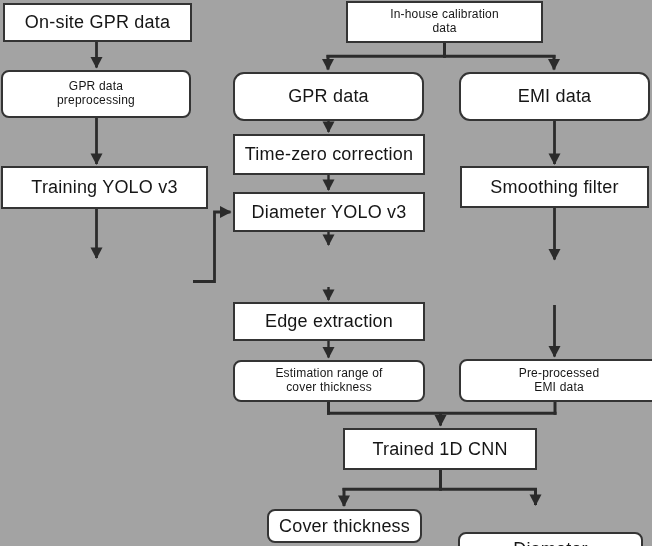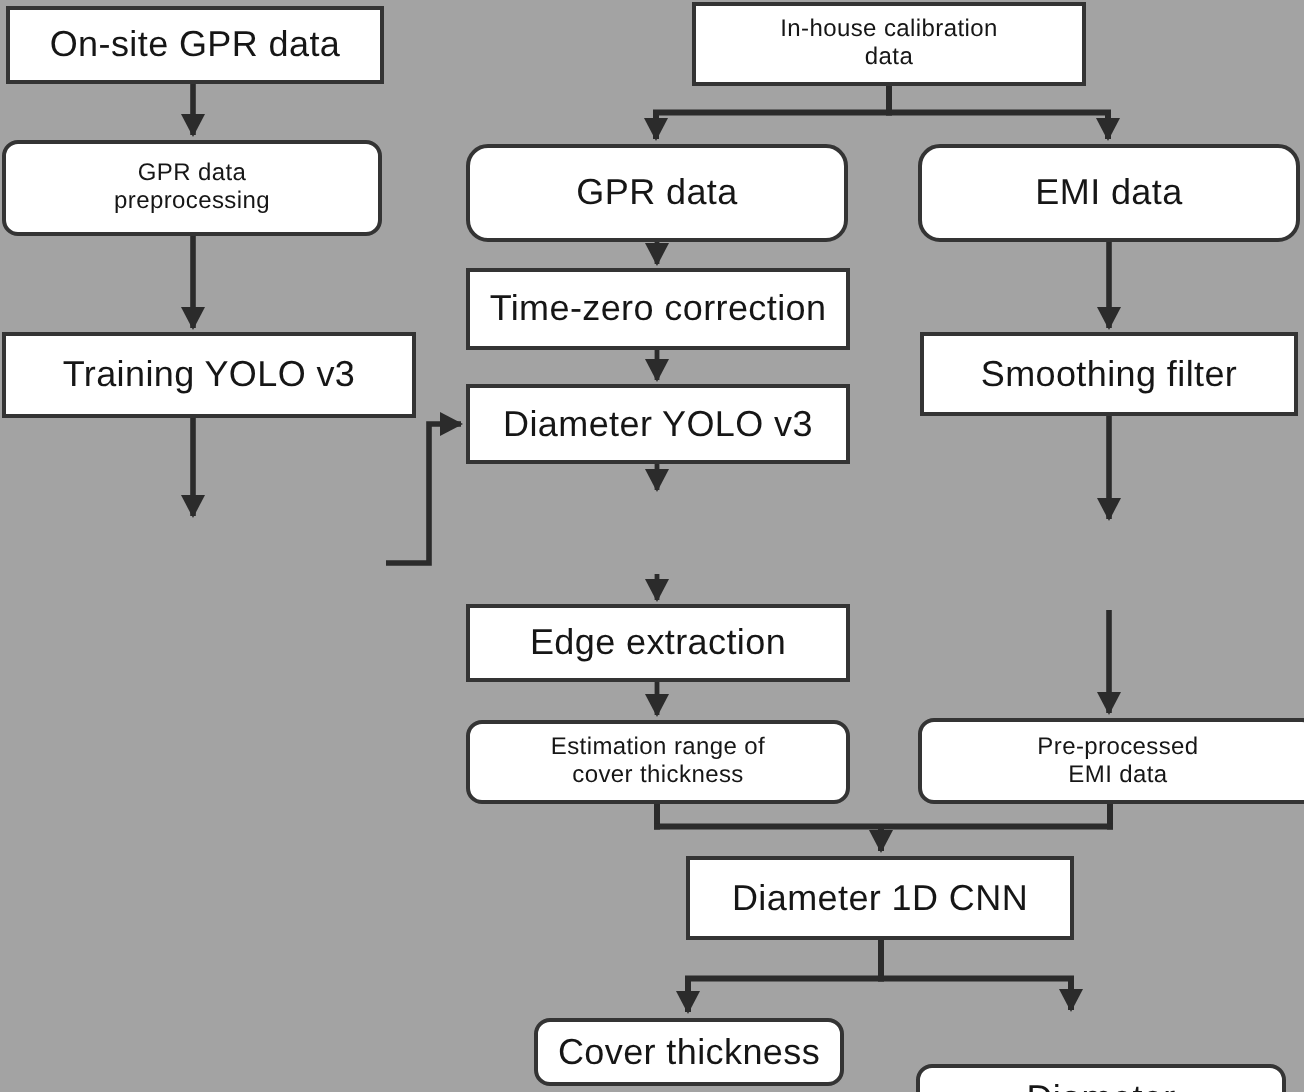--- a/index.html
+++ b/index.html
@@ -78,17 +78,17 @@
   <div class="node" style="left:233px;top:192px;width:192px;height:40px">Diameter YOLO v3</div>
   <div class="node round sm" style="left:233px;top:360px;width:192px;height:42px">Estimation range of
 cover thickness</div>
   <div class="node" style="left:233px;top:302px;width:192px;height:39px">Edge extraction</div>
 
   <div class="node round-lg" style="left:459px;top:72px;width:191px;height:49px">EMI data</div>
   <div class="node" style="left:460px;top:166px;width:189px;height:42px">Smoothing filter</div>
   <div class="node round sm" style="left:459px;top:359px;width:200px;height:43px">Pre-processed
 EMI data</div>
 
-  <div class="node" style="left:343px;top:428px;width:194px;height:42px">Diameter 1D CNN</div>
+  <div class="node" style="left:343px;top:428px;width:194px;height:42px">Trained 1D CNN</div>
   <div class="node round" style="left:267px;top:509px;width:155px;height:34px">Cover thickness</div>
   <div class="node round" style="left:458px;top:532px;width:185px;height:35px">Diameter</div>
 
 </div>
 
 </body></html>

